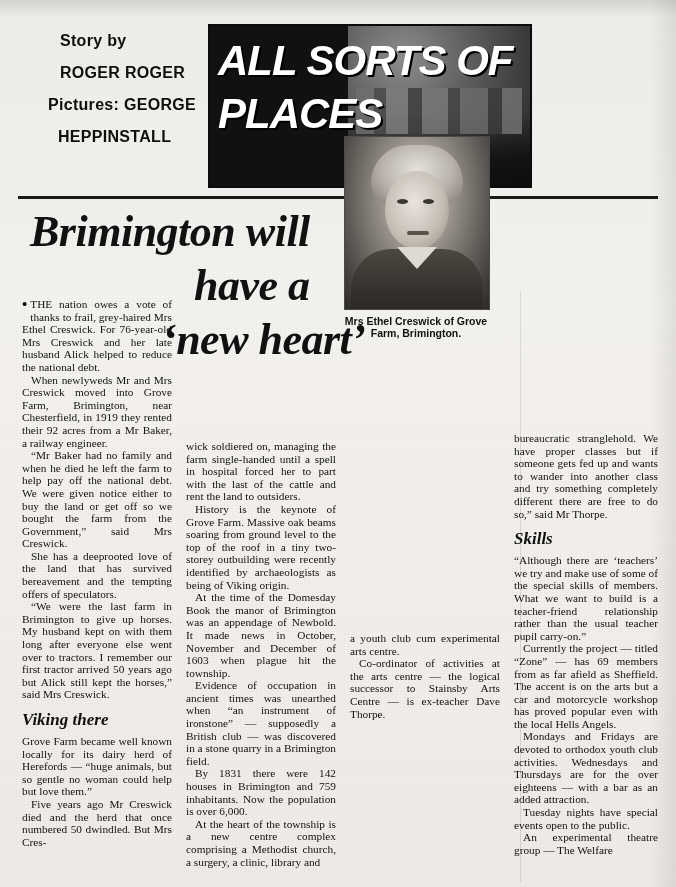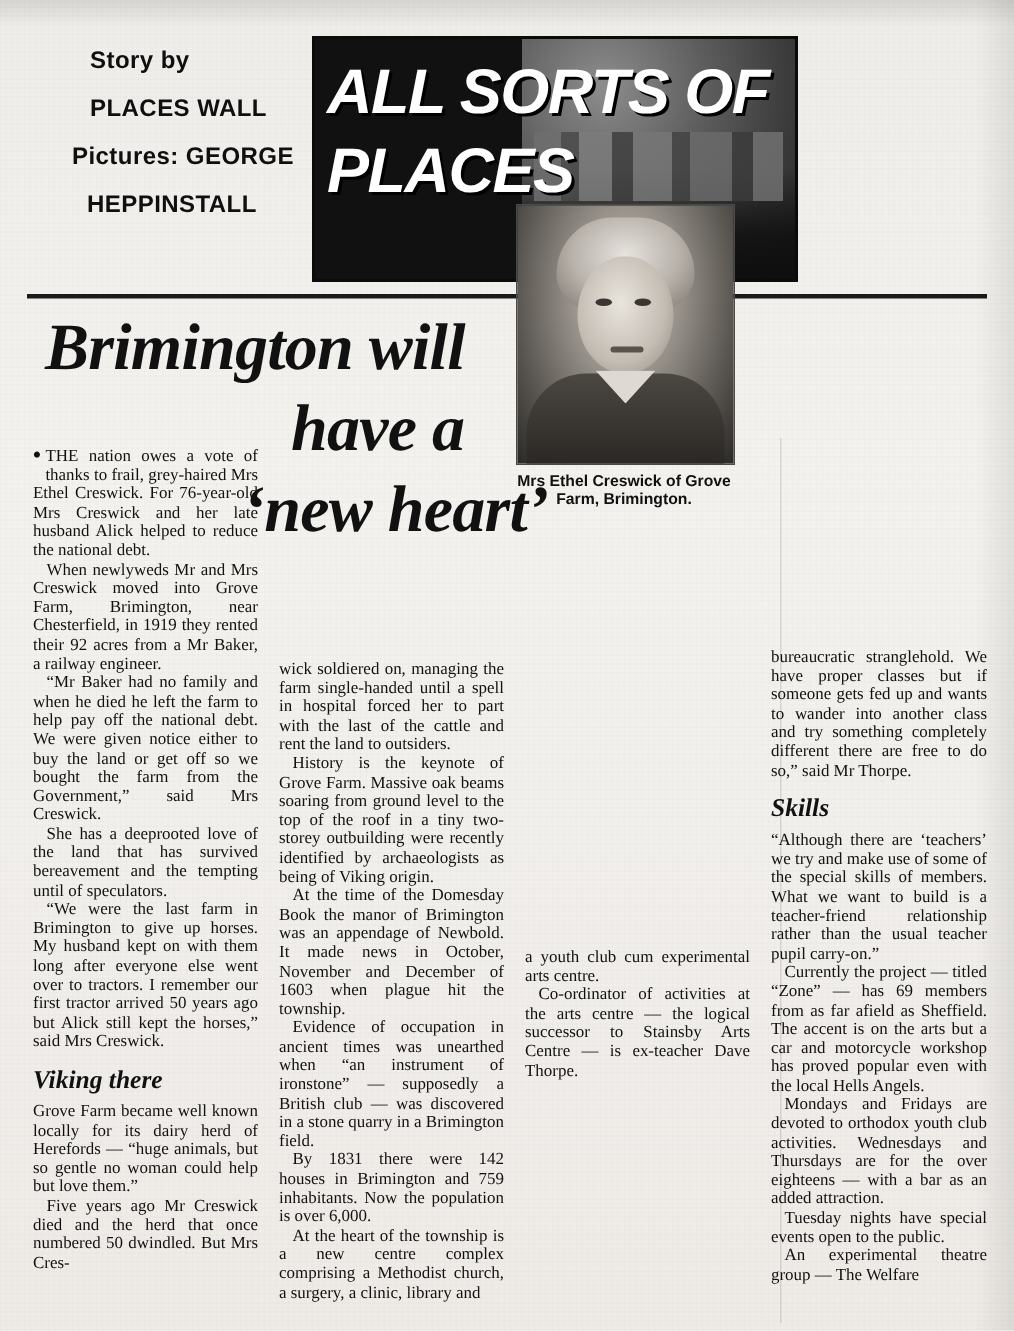--- a/index.html
+++ b/index.html
@@ -188,21 +188,21 @@
 </style>
 </head>
 <body>
 
 <div class="page">
   <div class="texture"></div>
 
   <div class="masthead">
     <div class="byline">
       <div class="b1">Story by</div>
-      <div class="b2">PLACES WALL</div>
+      <div class="b2">ROGER ROGER</div>
       <div class="b3">Pictures: GEORGE</div>
       <div class="b4">HEPPINSTALL</div>
     </div>
 
     <div class="logo-box">
       <div class="logo-photo"></div>
       <div class="logo-words">
         <div class="l1"><span>ALL SORTS OF</span></div>
         <div class="l2"><span>PLACES</span></div>
       </div>
@@ -229,21 +229,21 @@
     </div>
     <div class="caption">Mrs Ethel Creswick of Grove Farm, Brimington.</div>
   </div>
 
   <div class="cols">
 
     <div class="col c1">
       <p class="first"><span class="dropcap">•</span><span>THE nation owes a vote of thanks to frail, grey-haired Mrs Ethel Creswick. For 76-year-old Mrs Creswick and her late husband Alick helped to reduce the national debt.</span></p>
       <p>When newlyweds Mr and Mrs Creswick moved into Grove Farm, Brimington, near Chesterfield, in 1919 they rented their 92 acres from a Mr Baker, a railway engineer.</p>
       <p>“Mr Baker had no family and when he died he left the farm to help pay off the national debt. We were given notice either to buy the land or get off so we bought the farm from the Government,” said Mrs Creswick.</p>
-      <p>She has a deeprooted love of the land that has survived bereavement and the tempting until of speculators.</p>
+      <p>She has a deeprooted love of the land that has survived bereavement and the tempting offers of speculators.</p>
       <p>“We were the last farm in Brimington to give up horses. My husband kept on with them long after everyone else went over to tractors. I remember our first tractor arrived 50 years ago but Alick still kept the horses,” said Mrs Creswick.</p>
       <div class="subhead">Viking there</div>
       <p class="first">Grove Farm became well known locally for its dairy herd of Herefords — “huge animals, but so gentle no woman could help but love them.”</p>
       <p>Five years ago Mr Creswick died and the herd that once numbered 50 dwindled. But Mrs Cres-</p>
     </div>
 
     <div class="col c2">
       <p class="first">wick soldiered on, managing the farm single-handed until a spell in hospital forced her to part with the last of the cattle and rent the land to outsiders.</p>
       <p>History is the keynote of Grove Farm. Massive oak beams soaring from ground level to the top of the roof in a tiny two-storey outbuilding were recently identified by archaeologists as being of Viking origin.</p>
       <p>At the time of the Domesday Book the manor of Brimington was an appendage of Newbold. It made news in October, November and December of 1603 when plague hit the township.</p>

